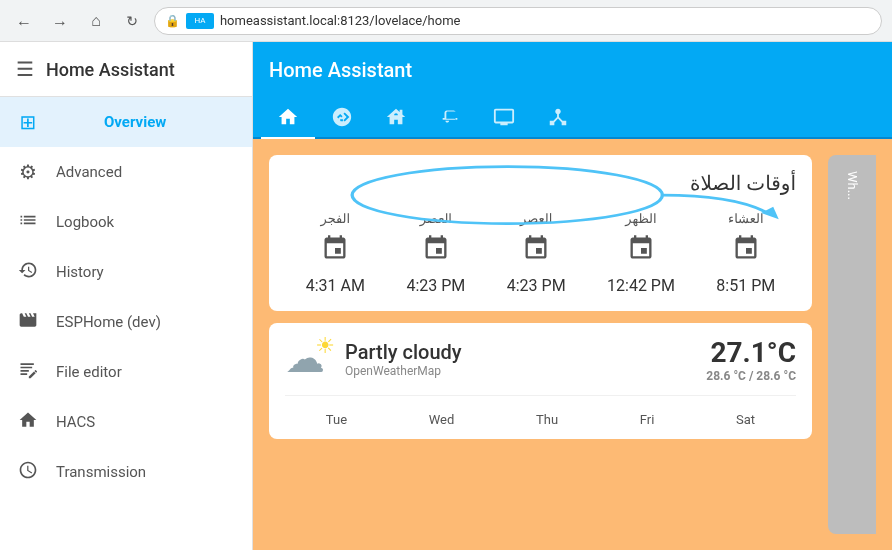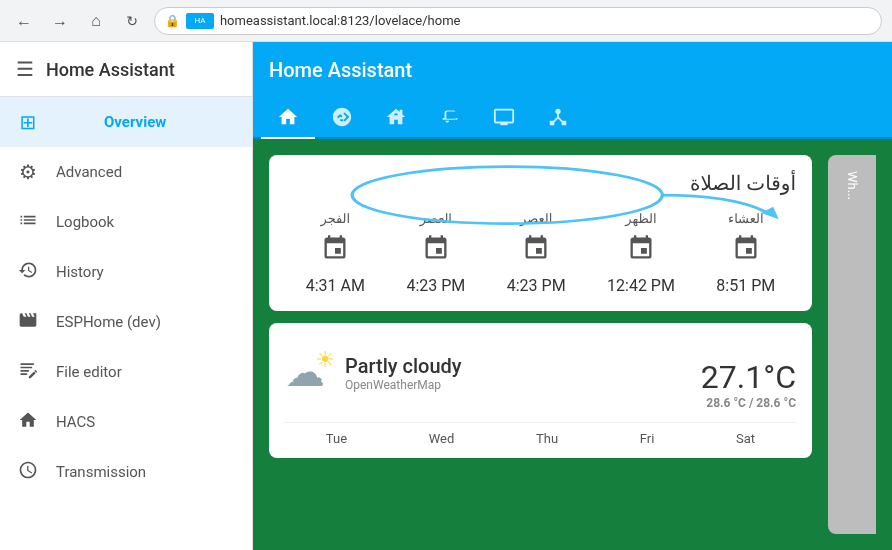--- a/index.html
+++ b/index.html
@@ -145,21 +145,21 @@
       margin-bottom: -2px;
     }
     .tab-item.active {
       color: white;
       border-bottom: 2px solid white;
     }
 
     
     .content-area {
       flex: 1;
-      background: #15803d;
+      background: #fdba74;
       overflow-y: auto;
       padding: 16px;
       display: flex;
       gap: 16px;
     }
 
     
     .cards-column {
       flex: 1;
       display: flex;
@@ -229,36 +229,35 @@
     .weather-condition {
       font-size: 20px;
       font-weight: 500;
       color: #333;
     }
     .weather-source {
       font-size: 12px;
       color: #888;
     }
     .weather-temp {
-      font-size: 32px;
-      font-weight: 400;
+      font-size: 28px;
+      font-weight: 700;
       color: #333;
-      margin-top: 23px;
     }
     .weather-range {
       font-size: 12px;
       color: #888;
       text-align: right;
       font-weight: bold;
     }
     .weather-days {
       display: flex;
       justify-content: space-around;
       margin-top: 12px;
-      padding-top: 8px;
+      padding-top: 16px;
       border-top: 1px solid #f0f0f0;
     }
     .weather-day {
       text-align: center;
       font-size: 13px;
       color: #555;
     }
 
     
     .right-panel {

